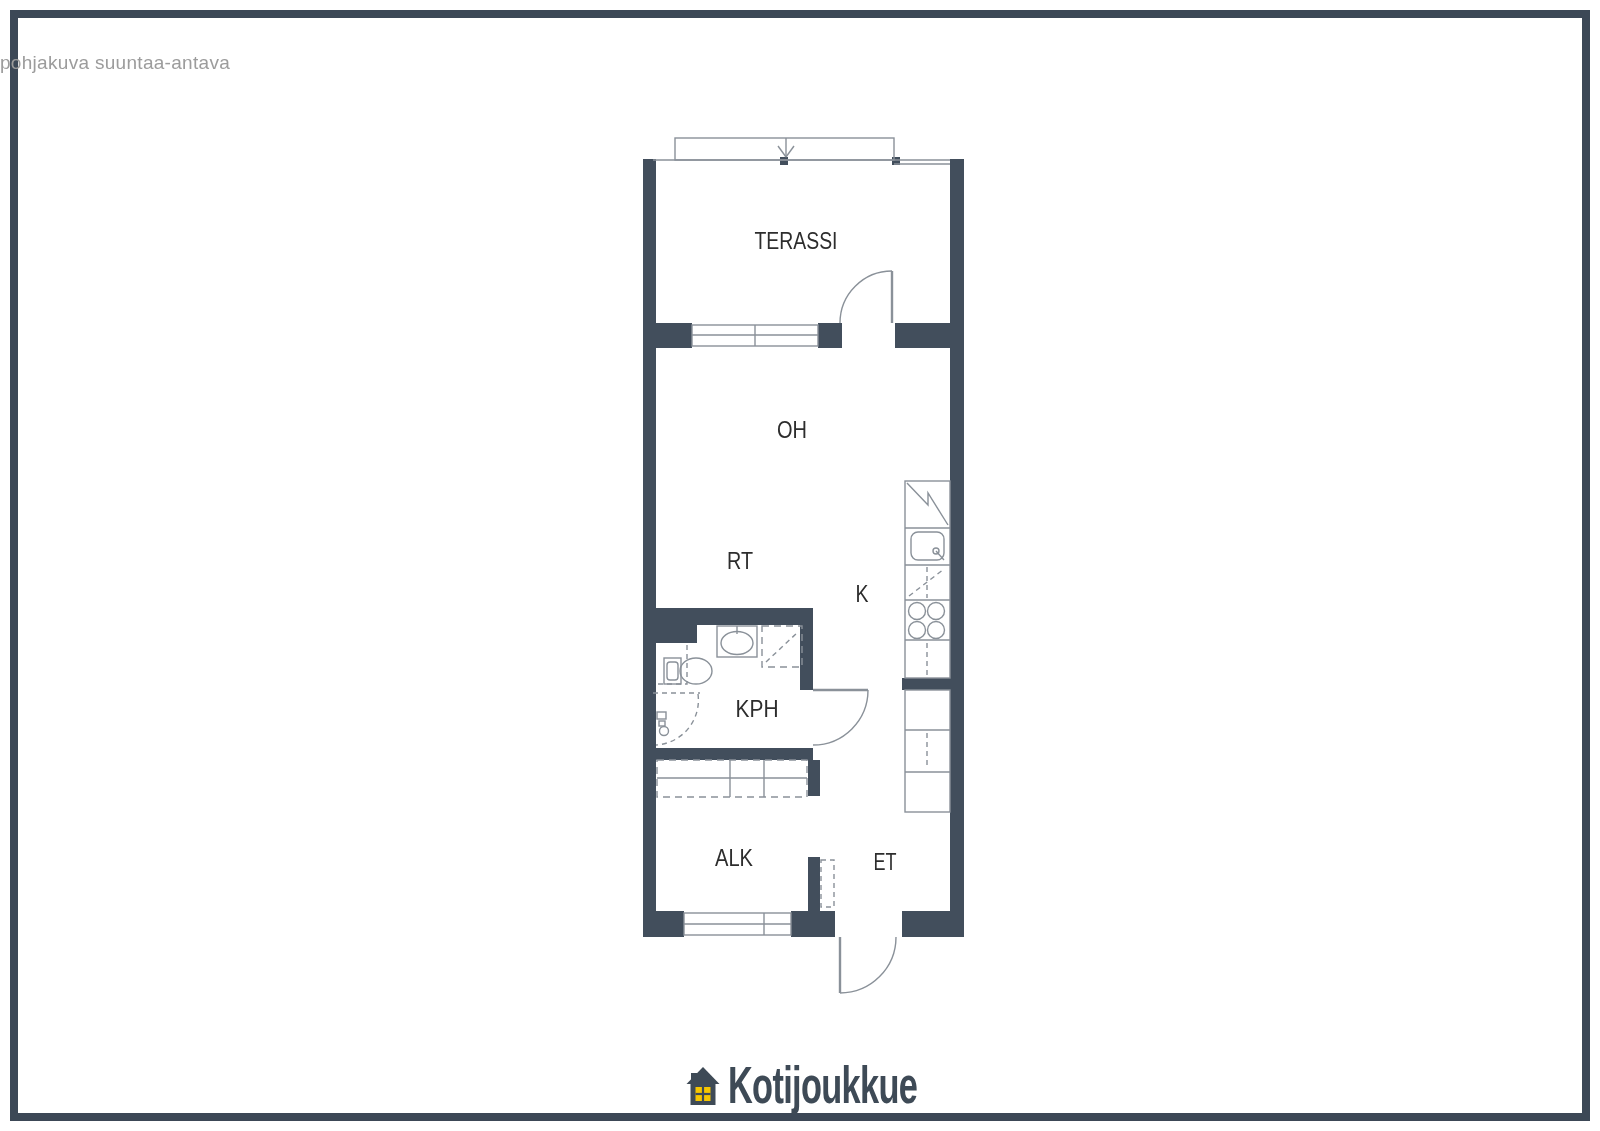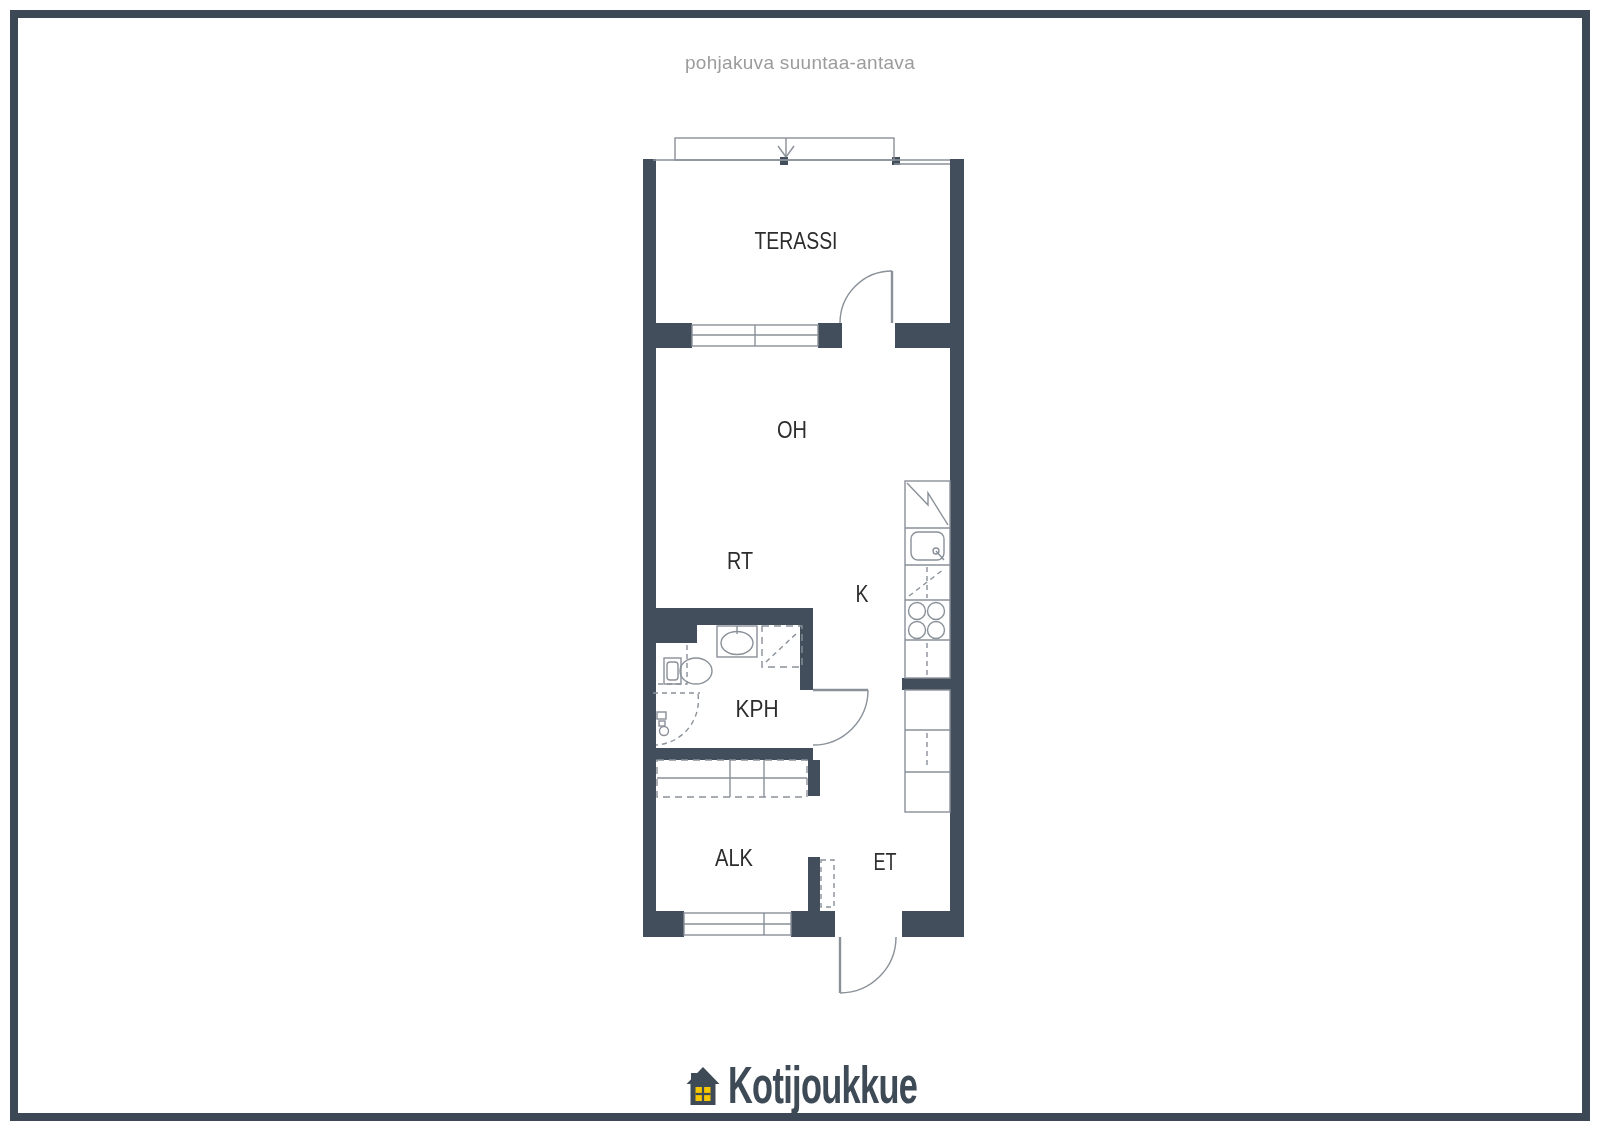--- a/index.html
+++ b/index.html
@@ -8,21 +8,21 @@
     background:var(--background,#fff); overflow:hidden;
     font-family:"Liberation Sans", sans-serif;
   }
   .frame {
     position:absolute; inset:10px;
     border:8px solid var(--frame,#3c4856);
     pointer-events:none;
   }
   .disclaimer {
     position:absolute; top:52px; left:0; width:100%;
-    text-align:center; font-size:19px; letter-spacing:.3px;
+    font-size:19px; letter-spacing:.3px;
     color:var(--title,#9c9c9c);
   }
   svg.plan { position:absolute; left:0; top:0; }
   .wallfill { fill:var(--wall,#424e5c); }
   .ln  { stroke:var(--line,#8a9199); fill:none; stroke-width:1.4; }
   .lnf { stroke:var(--line,#8a9199); fill:#fff; stroke-width:1.4; }
   .dash  { stroke-dasharray:7 5; }
   .dash2 { stroke-dasharray:5 4; }
   .leaf { stroke:var(--line,#8a9199); stroke-width:2.4; fill:none; }
   text.lbl {

